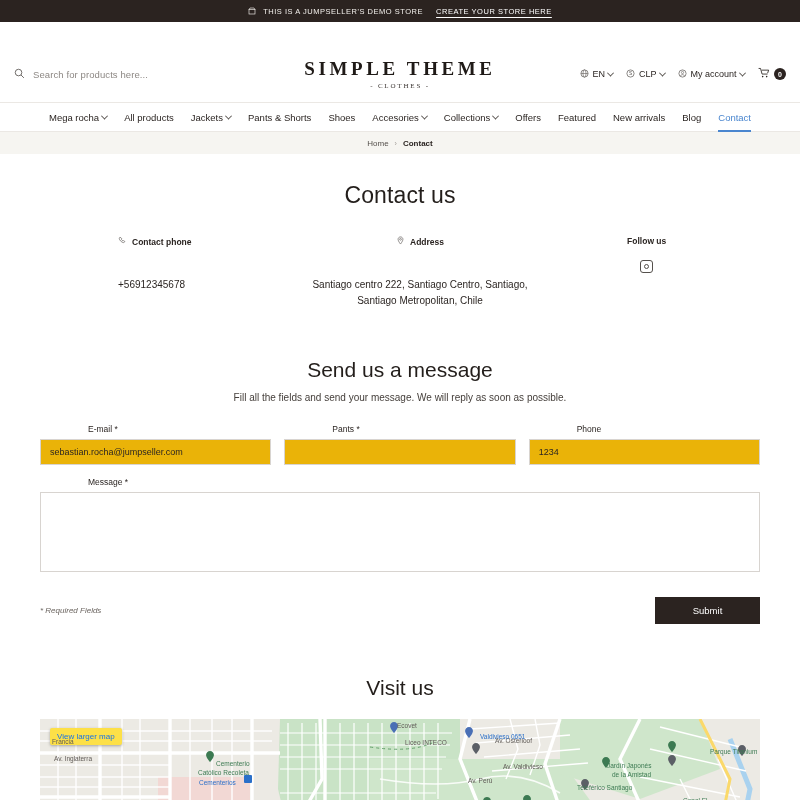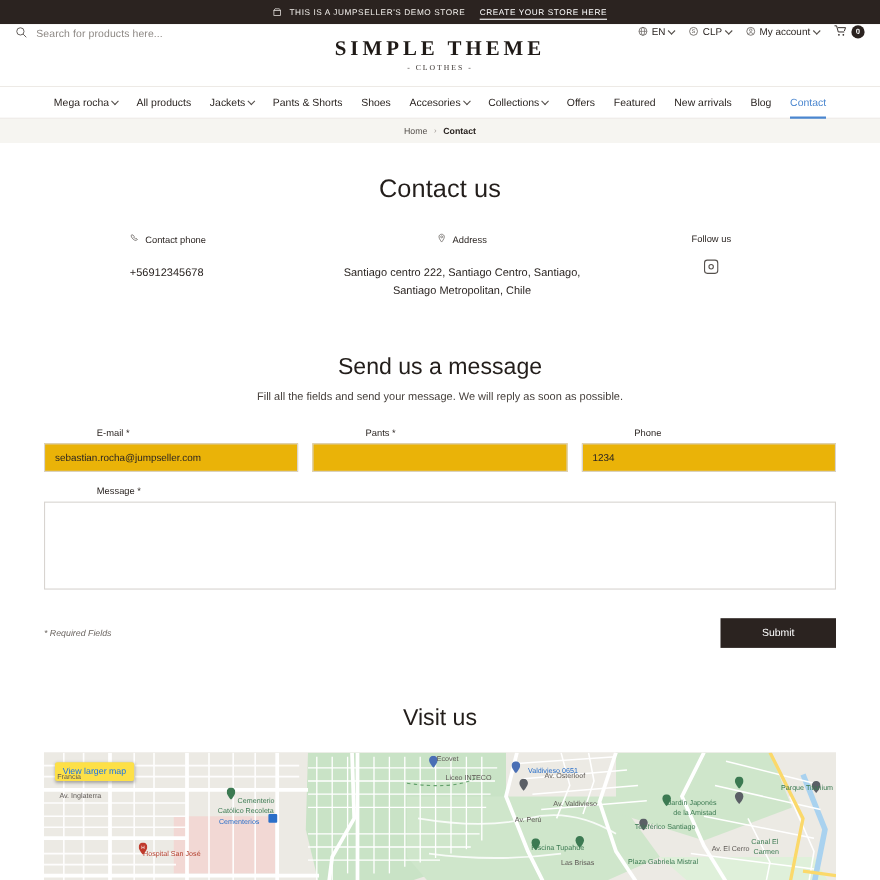--- a/index.html
+++ b/index.html
@@ -33,22 +33,23 @@
     letter-spacing: 0.07em;
     margin-left: 6px;
   }
 
   
   .header {
     position: relative;
     height: 56px;
     background: #ffffff;
     display: flex;
-    align-items: flex-start;
+    align-items: center;
     padding: 0 14px;
+    margin-top: 24px;
   }
   .search {
     display: flex;
     align-items: center;
     gap: 8px;
     width: 260px;
   }
   .search .ph {
     font-size: 9.5px;
     color: #8d8884;
@@ -168,30 +169,30 @@
 
   .info-row {
     display: flex;
     margin-top: 27px;
     padding: 0 40px;
   }
   .info-col { flex: 1; text-align: center; }
   .info-col.left { text-align: left; padding-left: 40px; }
   .info-head {
     font-size: 8.5px;
-    font-weight: 400;
+    font-weight: 700;
     color: #2b2522;
     display: flex;
     align-items: center;
     justify-content: center;
     gap: 5px;
   }
   .info-col.left .info-head { justify-content: flex-start; padding-left: 38px;}
   .info-body {
-    margin-top: 18px;
+    margin-top: 30px;
     font-size: 10px;
     color: #2b2522;
     line-height: 1.55;
   }
   .info-col.left .info-body { padding-left: 38px; }
   .ig-box {
     width: 13px; height: 13px;
     border: 1px solid #55504c;
     border-radius: 3px;
     display: inline-flex;

